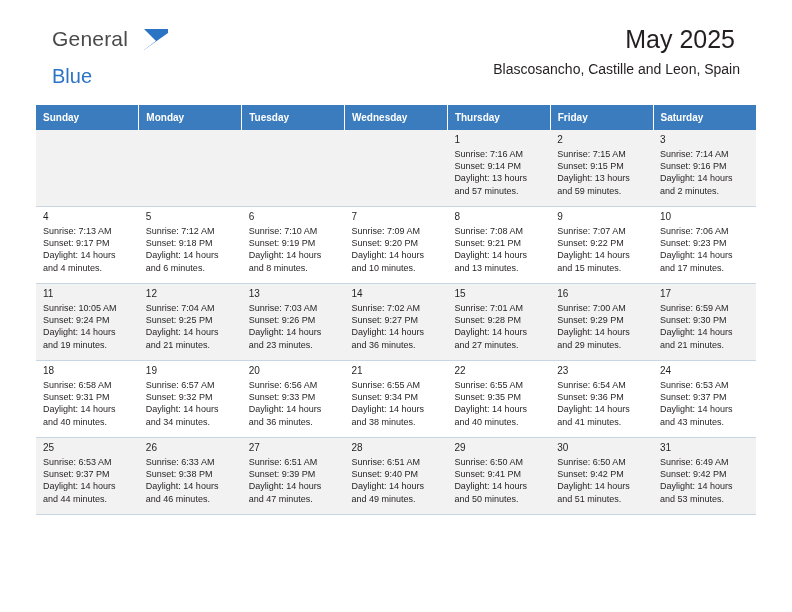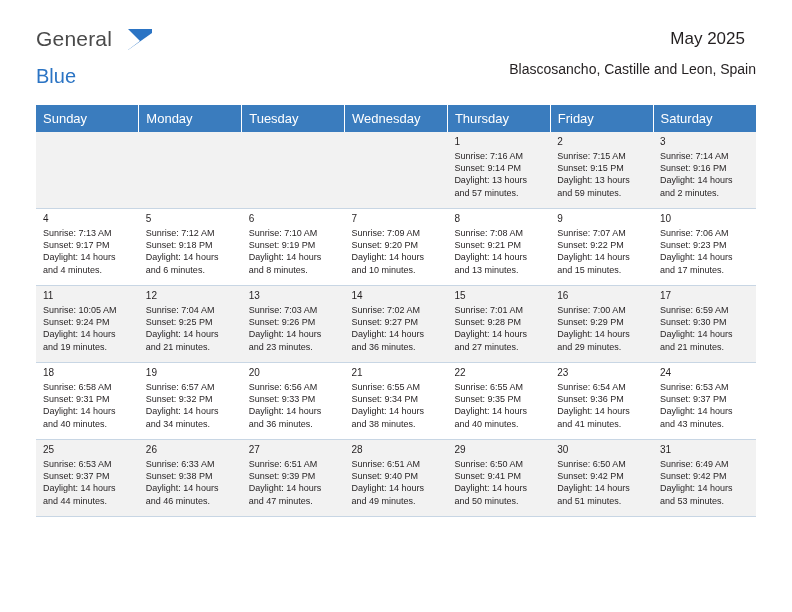--- a/index.html
+++ b/index.html
@@ -12,21 +12,21 @@
     background: #ffffff;
     font-family: "Liberation Sans", sans-serif;
     color: #231f20;
     overflow: hidden;
   }
   .page {
     position: relative;
     width: 792px;
     height: 612px;
     box-sizing: border-box;
-    padding: 0 36px;
+    padding: 0 52px;
   }
   
   .header {
     position: relative;
     height: 72px;
     padding-top: 24px;
     box-sizing: border-box;
   }
   .logo {
     position: absolute;
@@ -51,23 +51,23 @@
   }
   .logo-flag {
     position: absolute;
     left: 91px;
     top: 1px;
     width: 26px;
     height: 22px;
   }
   .title {
     position: absolute;
-    right: 11px;
+    right: 5px;
     top: 24px;
-    font-size: 17px;
+    font-size: 25px;
     color: #231f20;
     text-align: right;
     line-height: 30px;
   }
   .subtitle {
     position: absolute;
     right: 0;
     top: 60px;
     font-size: 14px;
     color: #231f20;
@@ -79,22 +79,22 @@
     position: absolute;
     left: 36px;
     top: 105px;
     width: 720px;
     border-collapse: collapse;
     table-layout: fixed;
   }
   .calendar th {
     background: #3a7cbe;
     color: #ffffff;
-    font-size: 13px;
-    font-weight: normal;
+    font-size: 10px;
+    font-weight: bold;
     text-align: left;
     padding: 6px 0 6px 7px;
     height: 13px;
     border-right: 1px solid #ffffff;
   }
   .calendar th:last-child { border-right: none; }
   .calendar td {
     vertical-align: top;
     height: 73px;
     padding: 3px 0 0 7px;

